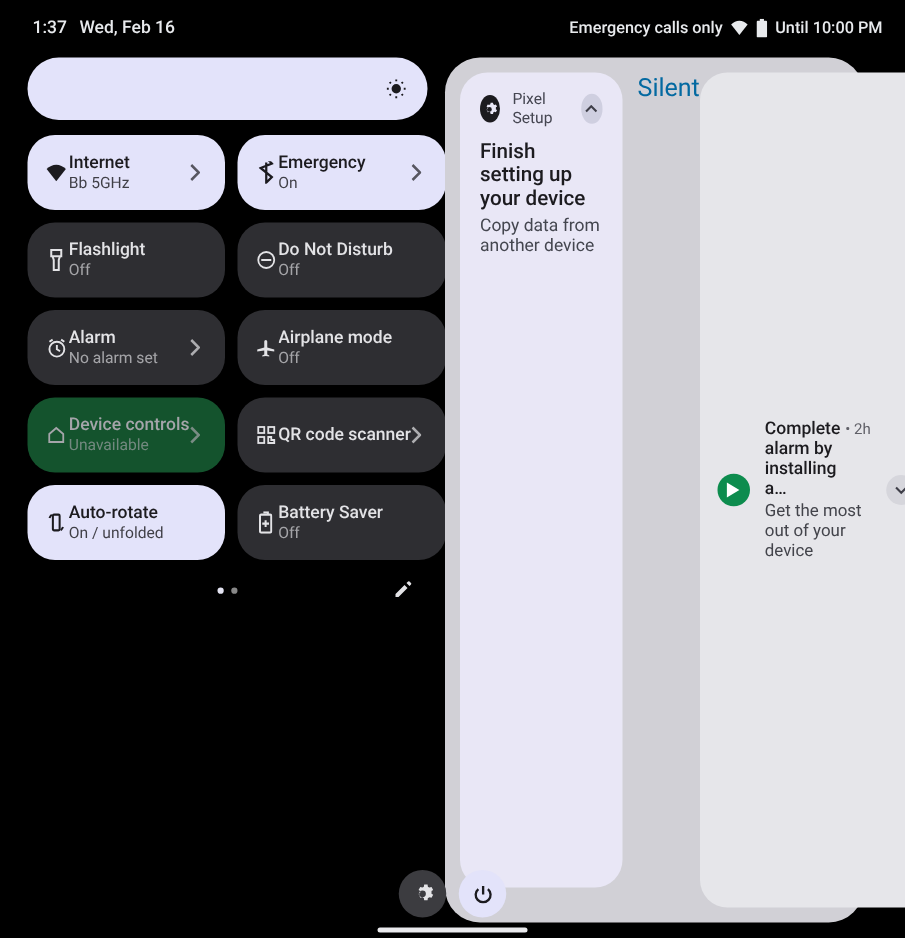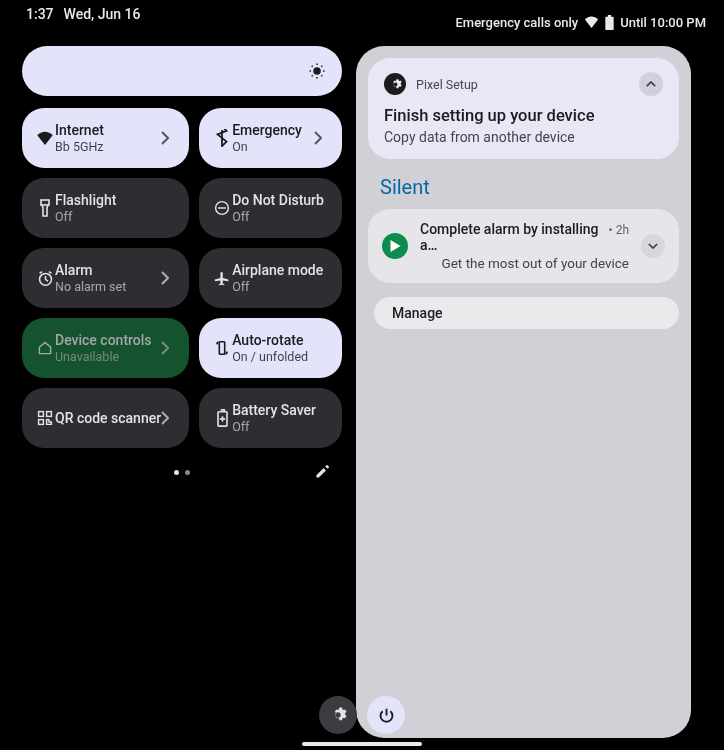--- a/index.html
+++ b/index.html
@@ -1,24 +1,24 @@
 <!DOCTYPE html>
 <html><head>
   <meta charset="utf-8">
   <style>
     * { margin:0; padding:0; box-sizing:border-box; font-family:Roboto,'Segoe UI',sans-serif; -webkit-font-smoothing:antialiased; }
     body { width:724px; height:750px; background:#000; color:#e8eaed; overflow:hidden; }
 
-    .status-bar { display:flex; justify-content:space-between; padding:6px 18px 0 26px; height:38px; font-size:14px; font-weight:500; color:#e8eaed; }
+    .status-bar { display:flex; justify-content:space-between; align-items:center; padding:6px 18px 0 26px; height:38px; font-size:14px; font-weight:500; color:#e8eaed; }
     .status-left { display:flex; gap:10px; align-items:baseline; }
     .status-right { display:flex; gap:6px; align-items:center; font-size:13px; }
 
     .panels { display:flex; gap:14px; padding:8px 12px 0 22px; height:700px; }
     .qs-panel { width:320px; display:flex; flex-direction:column; }
-    .notif-panel { width:335px; background:#d1d0d6; border-radius:28px; padding:12px; display:flex; flex-direction:column; position:relative; }
+    .notif-panel { width:335px; background:#d1d0d6; border-radius:28px; padding:12px; display:flex; flex-direction:row; position:relative; }
 
     .bright { background:#e3e3fa; border-radius:28px; height:50px; margin-bottom:12px; display:flex; align-items:center; justify-content:flex-end; padding-right:16px; }
 
     .tiles-grid { display:grid; grid-template-columns:1fr 1fr; gap:10px; }
     .tile { border-radius:22px; padding:10px 10px 10px 13px; display:flex; align-items:center; height:60px; position:relative; }
     .tile.active { background:#e3e3fa; color:#1c1b1f; }
     .tile.inactive { background:#2e2e32; color:#e3e3e6; }
     .tile.controls { background:#14532d; }
     .tile .ticon { width:20px; display:flex; align-items:center; justify-content:center; flex-shrink:0; }
     .tile .tlabels { flex:1; min-width:0; overflow:hidden; }
@@ -44,36 +44,36 @@
     .notif-title { font-size:16.5px; font-weight:500; color:#1c1b1f; margin-bottom:4px; }
     .notif-body { font-size:14px; color:#44464f; }
 
     .silent-label { font-size:20px; color:#0369a1; padding:0 0 10px 12px; }
 
     .notif-item { background:#e6e6ea; border-radius:22px; padding:12px 14px; display:flex; align-items:center; gap:12px; color:#1c1b1f; }
     .notif-item .play-ico { width:26px; height:26px; border-radius:50%; background:#0d8c4e; display:flex; align-items:center; justify-content:center; flex-shrink:0; }
     .notif-item .txt { flex:1; min-width:0; }
     .notif-item .row1 { font-size:14px; font-weight:500; display:flex; align-items:baseline; gap:4px; }
     .notif-item .row1 .meta { font-size:12px; color:#5f5f67; font-weight:400; }
-    .notif-item .row2 { font-size:13.5px; color:#43444b; margin-top:2px;text-align:right; }
+    .notif-item .row2 { font-size:13.5px; color:#43444b; margin-top:2px; }
     .notif-item .exp { width:24px; height:24px; border-radius:50%; background:#d6d6dc; display:flex; align-items:center; justify-content:center; flex-shrink:0; }
 
     .manage-chip { background:#eaeaed; border-radius:18px; padding:8px 18px; color:#1c1b1f; font-size:14px; font-weight:500; display:inline-block; margin-top:14px; margin-left:6px; }
 
     .nav-pill { position:absolute; bottom:4px; left:50%; transform:translateX(-50%); width:120px; height:4px; border-radius:2px; background:#eaeaed; }
 
     svg { display:block; }
   </style>
 </head>
 <body>
 
 <div class="status-bar">
   <div class="status-left">
     <span>1:37</span>
-    <span>Wed, Jun 16</span>
+    <span>Wed, Feb 16</span>
   </div>
   <div class="status-right">
     <span>Emergency calls only</span>
     <span>
       <svg width="15" height="12" viewBox="0 0 24 20" fill="#e8eaed">
           <path d="M12 20L1 6C4 3 8 1 12 1s8 2 11 5L12 20z"></path>
         </svg>
     </span>
     <span>
       <svg width="9" height="15" viewBox="0 0 10 18" fill="#e8eaed">
@@ -197,50 +197,50 @@
             <div class="ttitle">Device controls</div>
             <div class="tsub">Unavailable</div>
           </div>
         <span class="chev">
             <svg width="8" height="14" viewBox="0 0 8 14" fill="none" stroke="#a5a5aa" stroke-width="2">
               <path d="M1 1l6 6-6 6"></path>
             </svg>
           </span>
       </div>
 
-      <div class="tile active">
-        <span class="ticon">
-            <svg width="16" height="18" viewBox="0 0 16 20" fill="none" stroke="#1c1b1f" stroke-width="1.8">
-              <rect x="5" y="3" width="6" height="14" rx="1"></rect>
-              <path d="M2 6a8 8 0 012-3M14 14a8 8 0 01-2 3"></path>
-            </svg>
-          </span>
-        <div class="tlabels">
-            <div class="ttitle">Auto-rotate</div>
-            <div class="tsub">On / unfolded</div>
-          </div>
-      </div>
-
       <div class="tile inactive">
         <span class="ticon">
             <svg width="16" height="16" viewBox="0 0 20 20" fill="none" stroke="#e3e3e6" stroke-width="1.8">
               <rect x="2" y="2" width="6" height="6"></rect>
               <rect x="12" y="2" width="6" height="6"></rect>
               <rect x="2" y="12" width="6" height="6"></rect>
               <path d="M12 12h3v3h3v3h-6z"></path>
             </svg>
           </span>
         <div class="tlabels">
             <div class="ttitle">QR code scanner</div>
           </div>
         <span class="chev">
             <svg width="8" height="14" viewBox="0 0 8 14" fill="none" stroke="#e3e3e6" stroke-width="2">
               <path d="M1 1l6 6-6 6"></path>
             </svg>
           </span>
+      </div>
+
+      <div class="tile active">
+        <span class="ticon">
+            <svg width="16" height="18" viewBox="0 0 16 20" fill="none" stroke="#1c1b1f" stroke-width="1.8">
+              <rect x="5" y="3" width="6" height="14" rx="1"></rect>
+              <path d="M2 6a8 8 0 012-3M14 14a8 8 0 01-2 3"></path>
+            </svg>
+          </span>
+        <div class="tlabels">
+            <div class="ttitle">Auto-rotate</div>
+            <div class="tsub">On / unfolded</div>
+          </div>
       </div>
 
       <div class="tile inactive">
         <span class="ticon">
             <svg width="11" height="18" viewBox="0 0 12 20" fill="none" stroke="#e3e3e6" stroke-width="1.8">
               <rect x="1" y="3" width="10" height="16" rx="1"></rect>
               <path d="M4 1h4v2M6 8v6M3 11h6"></path>
             </svg>
           </span>
         <div class="tlabels">

